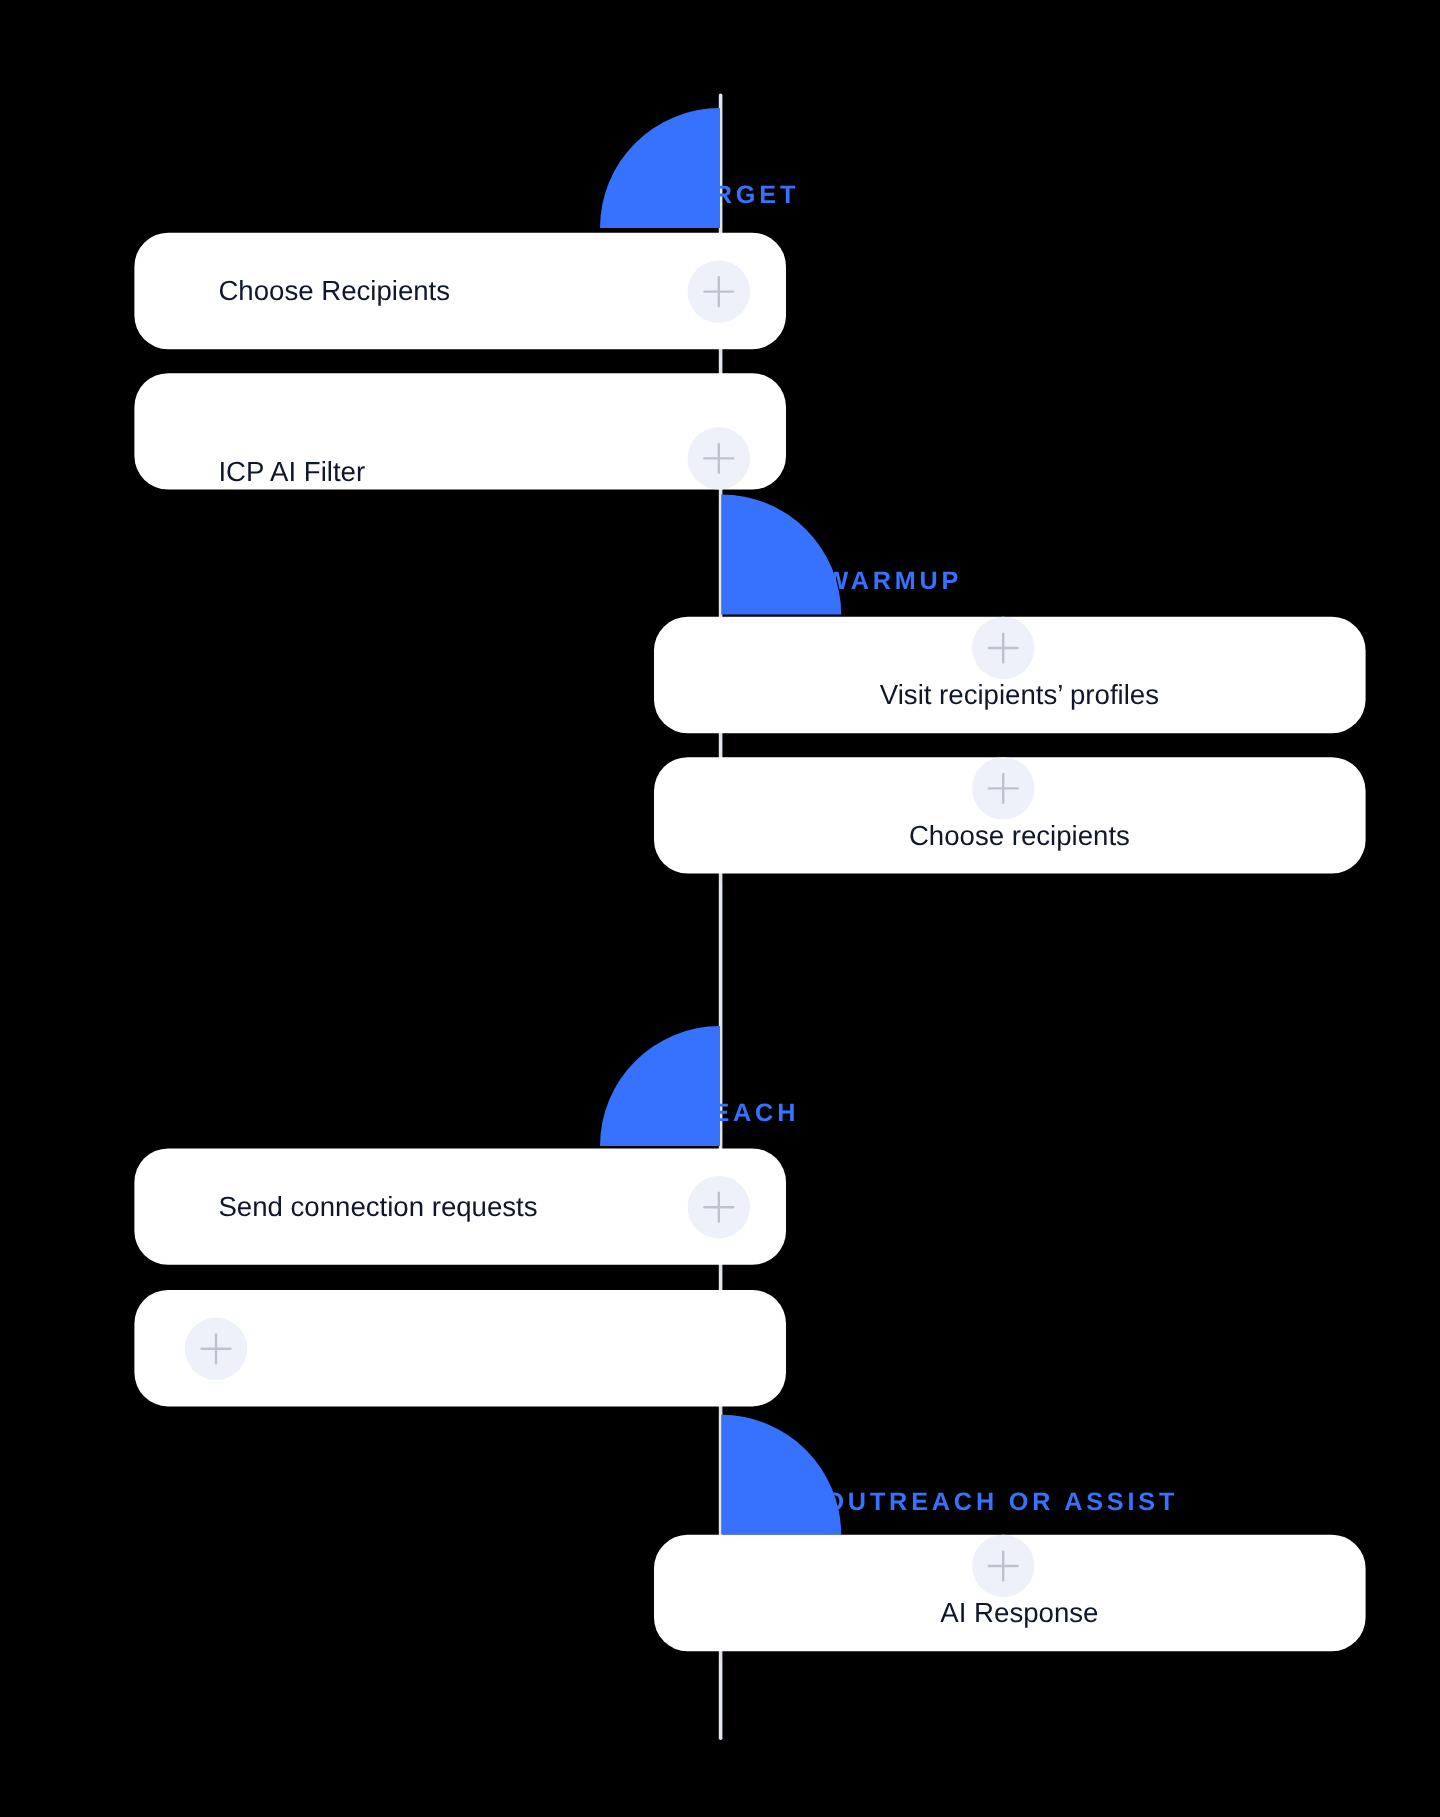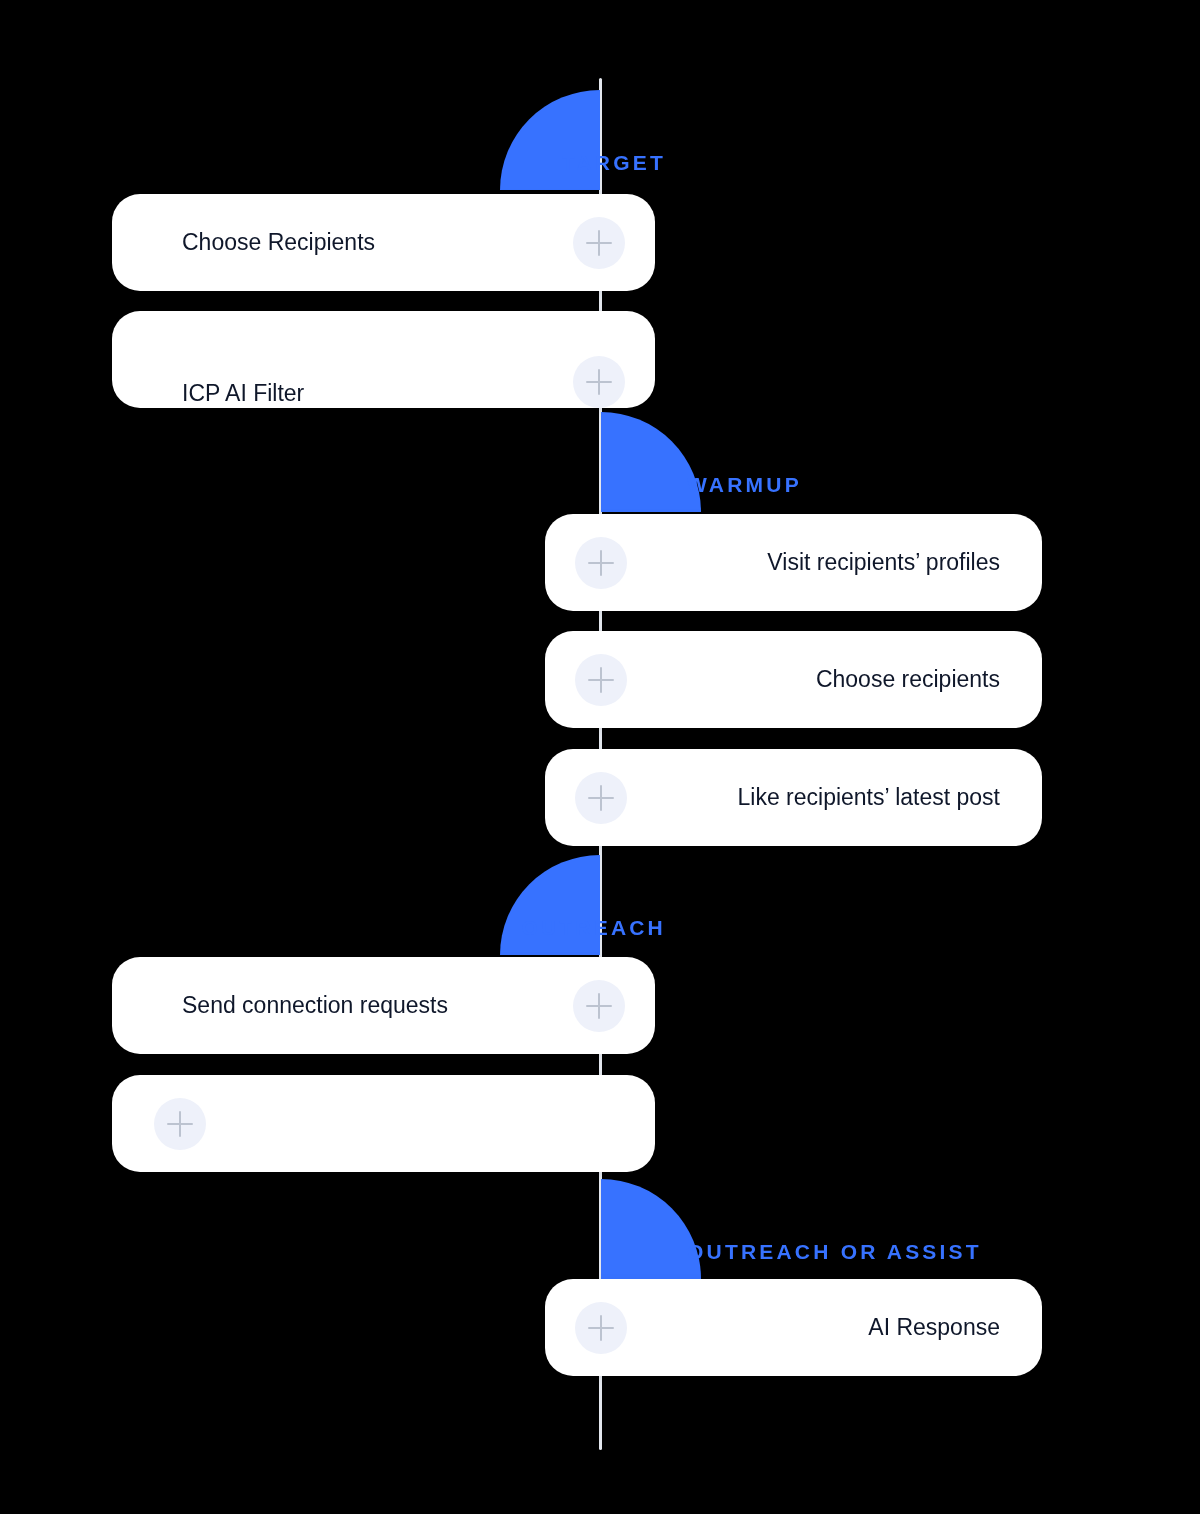--- a/index.html
+++ b/index.html
@@ -51,21 +51,21 @@
   .card {
     position:absolute;
     height:97px;
     background:#ffffff;
     border-radius:28px;
     display:flex;
     align-items:center;
     box-shadow:0 2px 10px rgba(0,0,0,0.06);
   }
   .card.side-left  { left:112px; width:543px; padding:0 30px 0 42px; }
-  .card.side-right { left:545px; width:497px; padding:0 42px 0 30px; }
+  .card.side-right { left:545px; width:593px; padding:0 42px 0 30px;flex-direction:column; }
 
   .card-label {
     flex:1 1 auto;
     font-size:23px;
     color:#0f172a;
     line-height:1.2;
     white-space:nowrap;
     margin-left:28px;
   }
   .card.side-left  .card-label { text-align:left; order:1; }
@@ -119,24 +119,20 @@
   <div class="card side-right" style="top:514px;">
     <span class="card-label">Visit recipients’ profiles</span>
     <span class="plus-btn"></span>
   </div>
 
   <div class="card side-right" style="top:631px;">
     <span class="card-label">Choose recipients</span>
     <span class="plus-btn"></span>
   </div>
 
-  <div class="card side-right" style="top:749px;">
-    <span class="card-label">Like recipients’ latest post</span>
-    <span class="plus-btn"></span>
-  </div>
 
   <div class="marker right" style="left:500px;top:855px;width:200px;height:100px;">
     <div class="disc"></div>
     <div class="stage-label">OUTREACH</div>
   </div>
 
   <div class="card side-left" style="top:957px;">
     <span class="card-label">Send connection requests</span>
     <span class="plus-btn"></span>
   </div>

